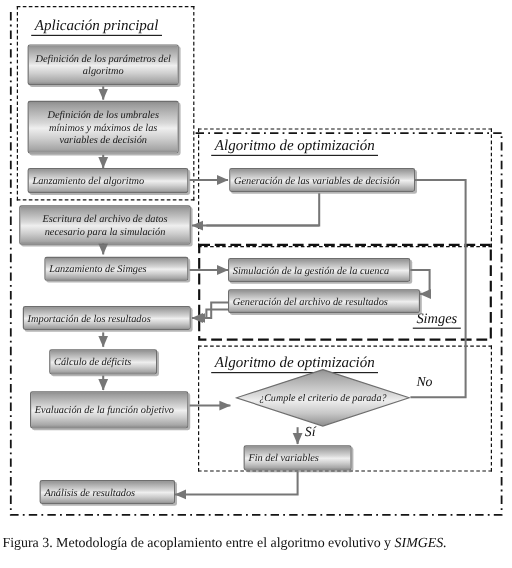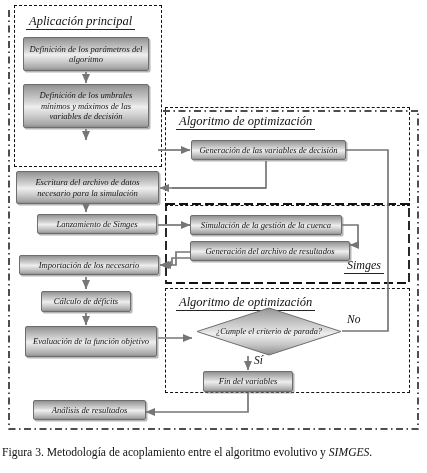--- a/index.html
+++ b/index.html
@@ -46,21 +46,20 @@
   
   .node{
     position:absolute;
     box-sizing:border-box;
     border:1px solid #6e6e6e;
     border-radius:2px;
     background:linear-gradient(to bottom,#8f8f8f 0%,#9d9d9d 6%,#d8d8d8 42%,#efefef 52%,#cfcfcf 72%,#a6a6a6 94%,#8d8d8d 100%);
     box-shadow:1.5px 1.5px 0 rgba(120,120,120,0.55);
     display:flex;
     align-items:center;
-    justify-content:center;
     text-align:center;
     font-size:8.6px;
     line-height:10.5px;
     color:#161616;
     padding:1px 3px;
   }
 
   
   #decision{
     position:absolute;
@@ -157,31 +156,34 @@
   </svg>
 
   <div class="node" style="left:23px;top:37px;width:126px;height:34px;">
     <span>Definición de los parámetros del algoritmo</span>
   </div>
 
   <div class="node" style="left:23px;top:84px;width:126px;height:44px;">
     <span>Definición de los umbrales mínimos y máximos de las variables de decisión</span>
   </div>
 
+  <div class="node" style="left:23px;top:140px;width:134px;height:21px;">
+    <span>Lanzamiento del algoritmo</span>
+  </div>
 
   <div class="node" style="left:16px;top:171px;width:143px;height:33px;">
     <span>Escritura del archivo de datos necesario para la simulación</span>
   </div>
 
   <div class="node" style="left:37px;top:214px;width:120px;height:20px;">
     <span>Lanzamiento de Simges</span>
   </div>
 
   <div class="node" style="left:19px;top:255px;width:140px;height:20px;">
-    <span>Importación de los necesario</span>
+    <span>Importación de los resultados</span>
   </div>
 
   <div class="node" style="left:41px;top:291px;width:90px;height:21px;">
     <span>Cálculo de déficits</span>
   </div>
 
   <div class="node" style="left:25px;top:326px;width:132px;height:31px;">
     <span>Evaluación de la función objetivo</span>
   </div>
 

